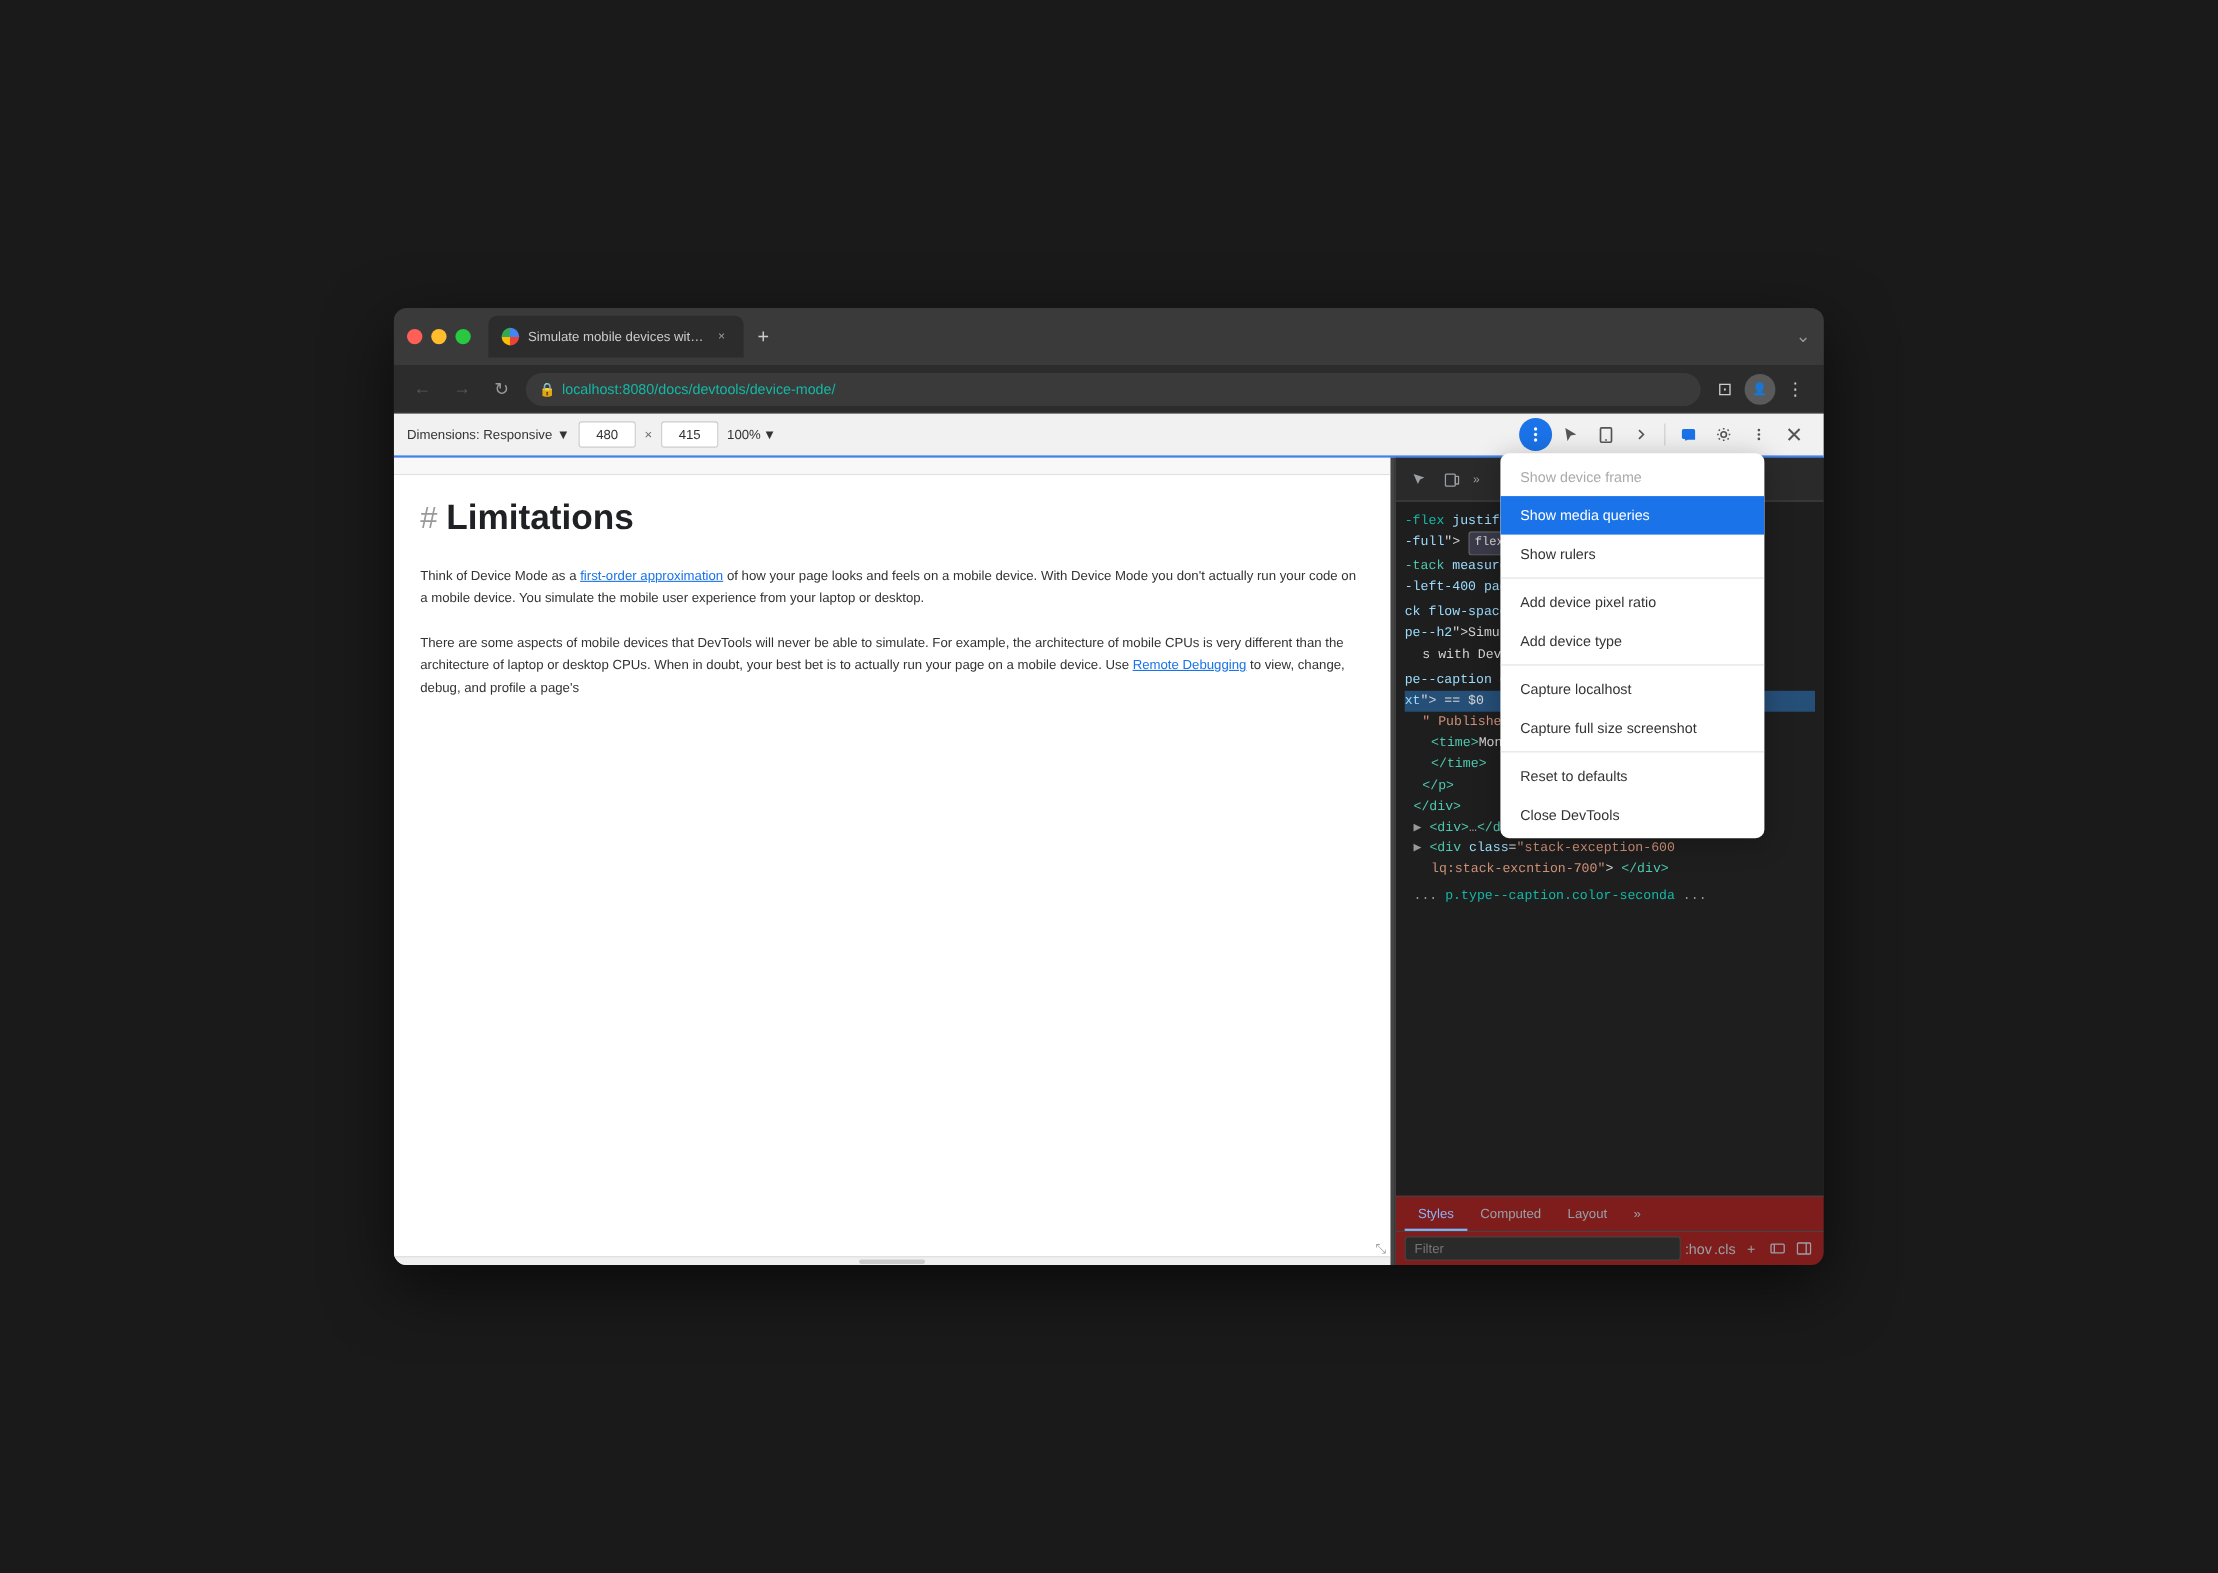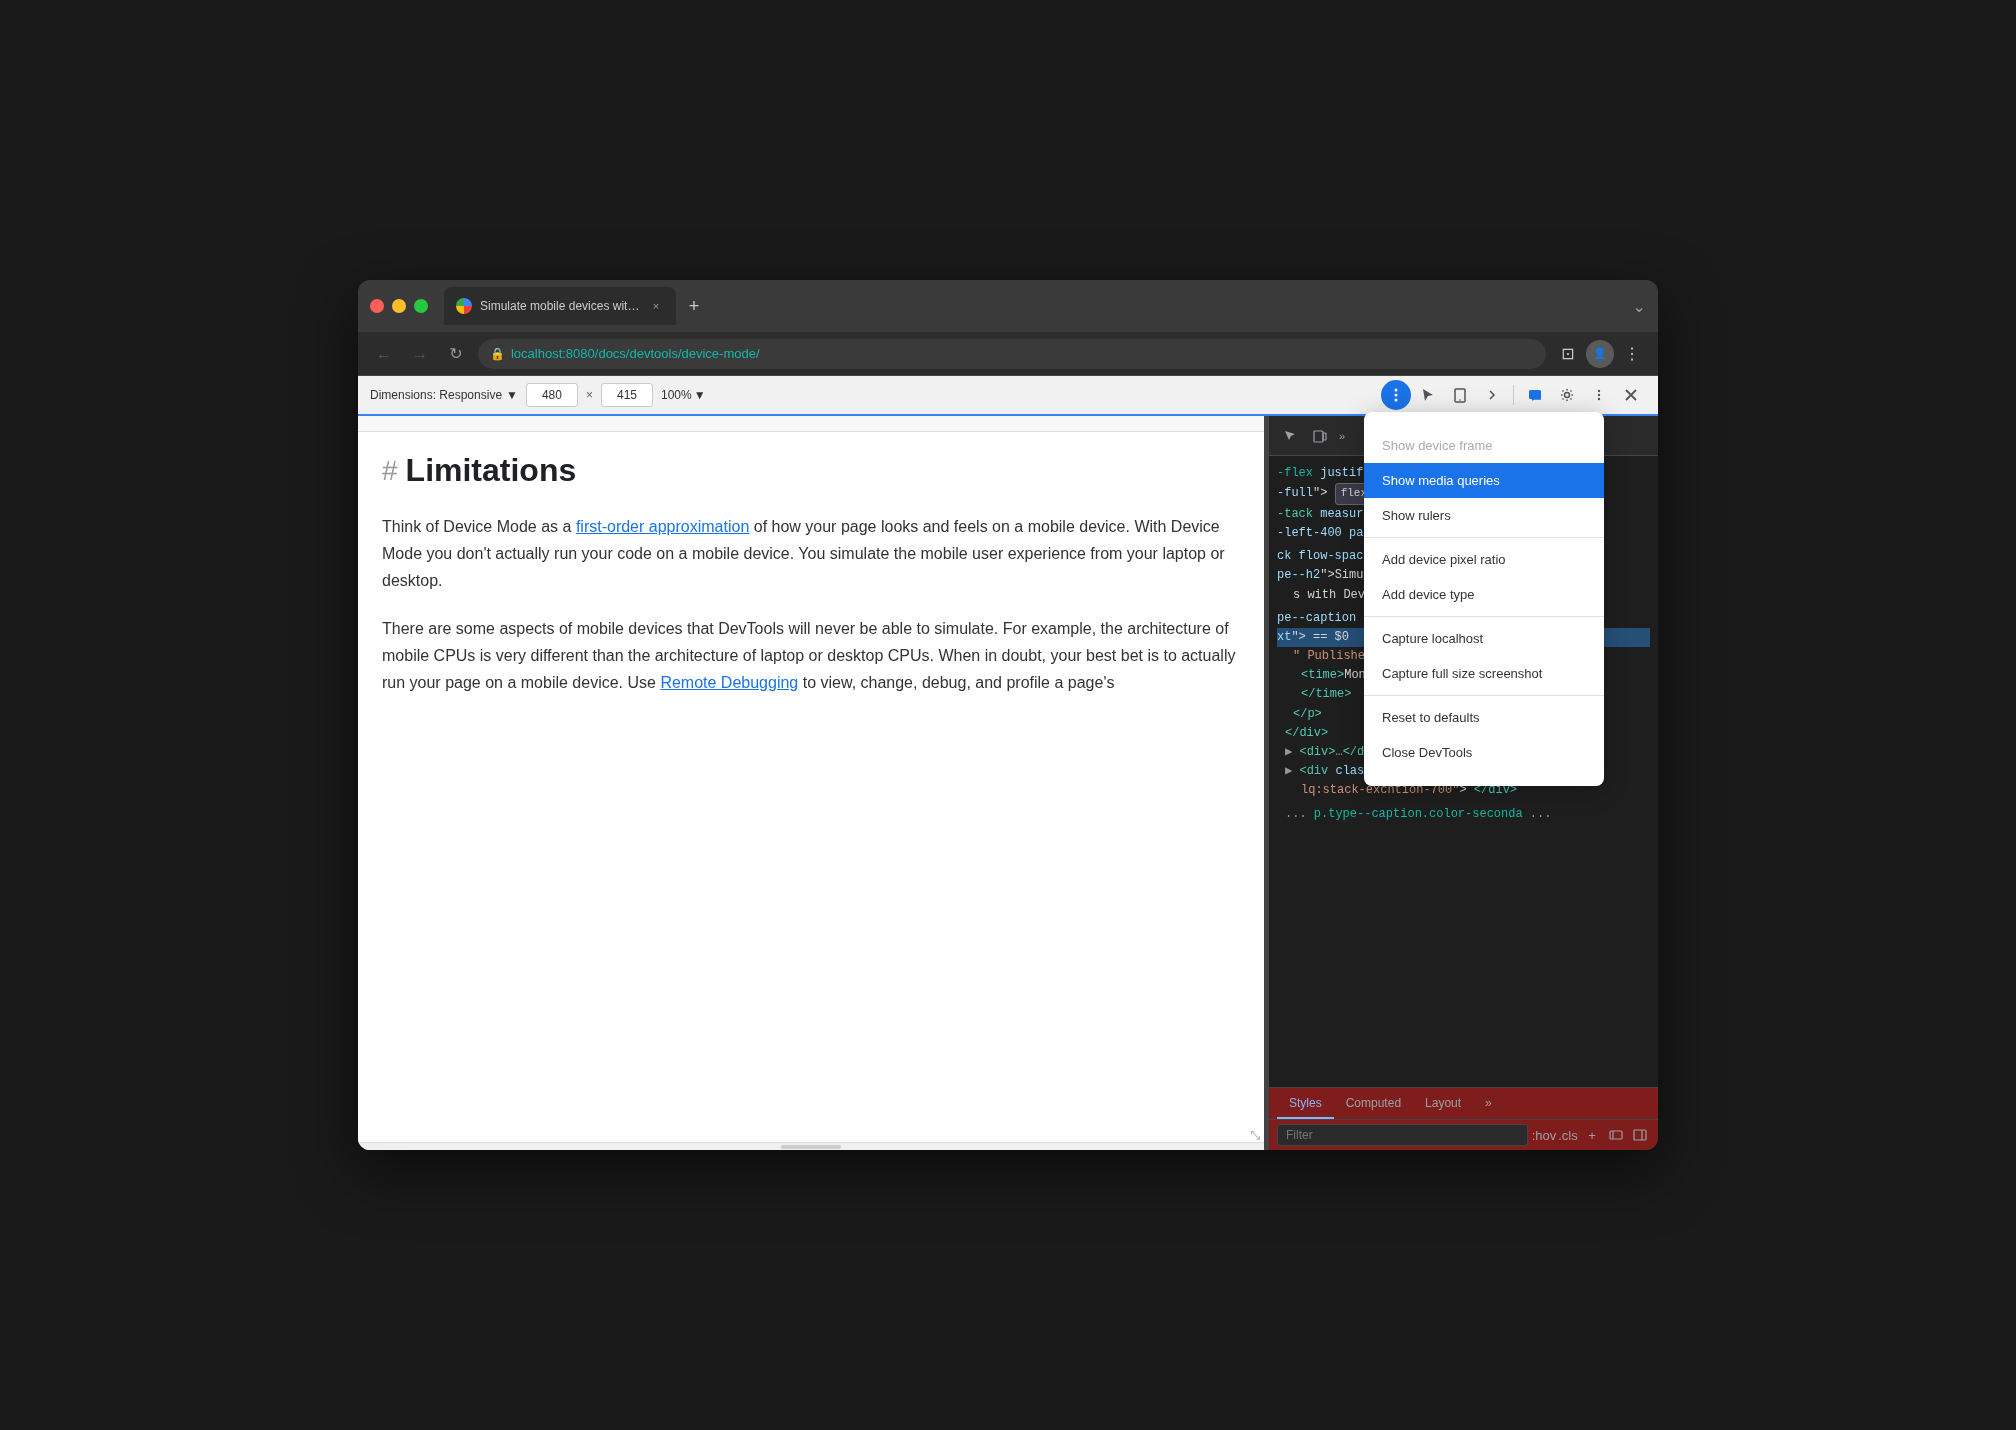--- a/index.html
+++ b/index.html
@@ -274,21 +274,21 @@
       display: flex;
       align-items: center;
       gap: 8px;
     }
     .page-content h1 .hash {
       color: #999;
       font-weight: 400;
       font-size: 28px;
     }
     .page-content p {
-      font-size: 16px;
+      font-size: 12px;
       line-height: 1.7;
       color: #333;
       margin-bottom: 20px;
     }
     .page-content a {
       color: #1a73e8;
       text-decoration: underline;
     }
     .scrollbar-h {
       height: 8px;
@@ -425,21 +425,21 @@
     .dropdown-menu {
       position: absolute;
       top: 36px;
       right: 54px;
       background: white;
       border-radius: 8px;
       box-shadow: 0 4px 24px rgba(0,0,0,0.25);
       min-width: 240px;
       z-index: 1000;
       overflow: hidden;
-      padding: 16px 0;
+      padding: 4px 0;
     }
     .dropdown-item {
       padding: 10px 18px;
       font-size: 13px;
       color: #333;
       cursor: pointer;
       display: flex;
       align-items: center;
     }
     .dropdown-item.highlighted {

